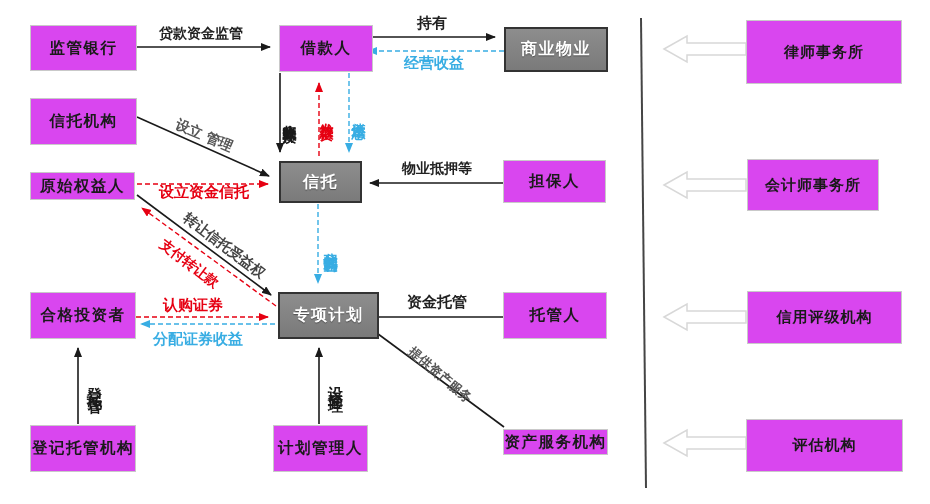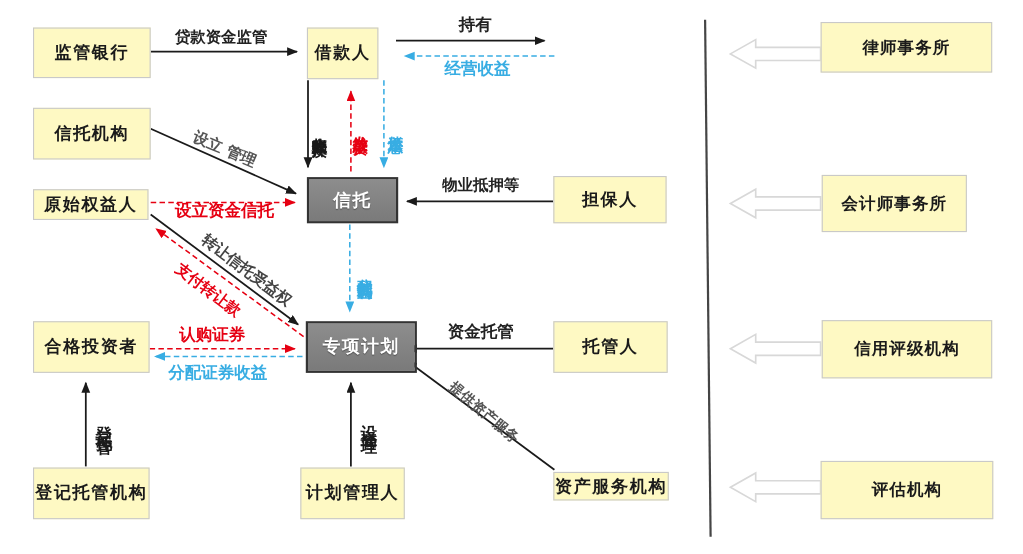--- a/index.html
+++ b/index.html
@@ -7,21 +7,21 @@
     position:relative;width:930px;height:504px;background:#fff;overflow:hidden;
     font-family:"DejaVu Sans",sans-serif;
   }
   .canvas svg{position:absolute;left:0;top:0;}
   .ln{stroke:var(--line,#1a1a1a);stroke-width:1.6;fill:none;}
   .lnr{stroke:var(--red,#e60012);stroke-width:1.4;fill:none;stroke-dasharray:5 3;}
   .lnb{stroke:var(--blue,#38ade3);stroke-width:1.4;fill:none;stroke-dasharray:5 3;}
   .dv{stroke:var(--divider,#454545);stroke-width:2;fill:none;}
   .ha{fill:#ffffff;stroke:var(--hollow-arrow-outline,#d8d8d8);stroke-width:1.5;}
   .box{
-    position:absolute;background:#fef9c3;border:1px solid var(--box-border-light,#c9c9c9);
+    position:absolute;background:#d946ef;border:1px solid var(--box-border-light,#c9c9c9);
     display:flex;align-items:center;justify-content:center;
     font-size:15.5px;font-weight:bold;color:#1a1a1a;letter-spacing:1.5px;
     box-sizing:border-box;text-align:center;
   }
   .box.dark{
     background:linear-gradient(#8d8d8d,var(--box-fill-dark,#7a7a7a));
     border:2px solid var(--box-border-dark,#333);
     color:#fff;font-size:16px;text-shadow:0 1px 1px rgba(0,0,0,.4);
   }
   .box.side{font-size:15px;letter-spacing:1px;}
@@ -89,30 +89,31 @@
     <path class="ha" d="M664,317 L687,304 L687,311 L746,311 L746,323 L687,323 L687,330 Z"></path>
     <path class="ha" d="M664,443 L687,430 L687,437 L746,437 L746,449 L687,449 L687,456 Z"></path>
   </svg>
 
   <div class="box" style="left:30px;top:25px;width:107px;height:46px">监管银行</div>
   <div class="box" style="left:30px;top:98px;width:107px;height:47px">信托机构</div>
   <div class="box" style="left:30px;top:172px;width:105px;height:28px">原始权益人</div>
   <div class="box" style="left:30px;top:292px;width:106px;height:47px">合格投资者</div>
   <div class="box" style="left:30px;top:425px;width:106px;height:47px">登记托管机构</div>
 
-  <div class="box" style="left:279px;top:25px;width:65px;height:47px">借款人</div>
+  <div class="box" style="left:279px;top:25px;width:94px;height:47px">借款人</div>
   <div class="box dark" style="left:279px;top:161px;width:83px;height:42px">信托</div>
   <div class="box dark" style="left:278px;top:292px;width:101px;height:47px">专项计划</div>
   <div class="box" style="left:273px;top:425px;width:95px;height:47px">计划管理人</div>
 
+  <div class="box dark" style="left:504px;top:27px;width:104px;height:45px">商业物业</div>
   <div class="box" style="left:503px;top:160px;width:103px;height:43px">担保人</div>
   <div class="box" style="left:503px;top:292px;width:104px;height:47px">托管人</div>
   <div class="box" style="left:503px;top:429px;width:105px;height:26px">资产服务机构</div>
 
-  <div class="box side" style="left:746px;top:20px;width:156px;height:46px">律师事务所</div>
+  <div class="box side" style="left:746px;top:20px;width:156px;height:64px">律师事务所</div>
   <div class="box side" style="left:747px;top:159px;width:132px;height:52px">会计师事务所</div>
   <div class="box side" style="left:747px;top:291px;width:155px;height:53px">信用评级机构</div>
   <div class="box side" style="left:746px;top:419px;width:157px;height:53px">评估机构</div>
 
   <div class="lbl" style="left:201px;top:34px">贷款资金监管</div>
   <div class="lbl big" style="left:432px;top:23px">持有</div>
   <div class="lbl big blue" style="left:434px;top:63px">经营收益</div>
   <div class="lbl big red" style="left:204px;top:192px">设立资金信托</div>
   <div class="lbl" style="left:437px;top:169px">物业抵押等</div>
   <div class="lbl big red" style="left:193px;top:305px">认购证券</div>

